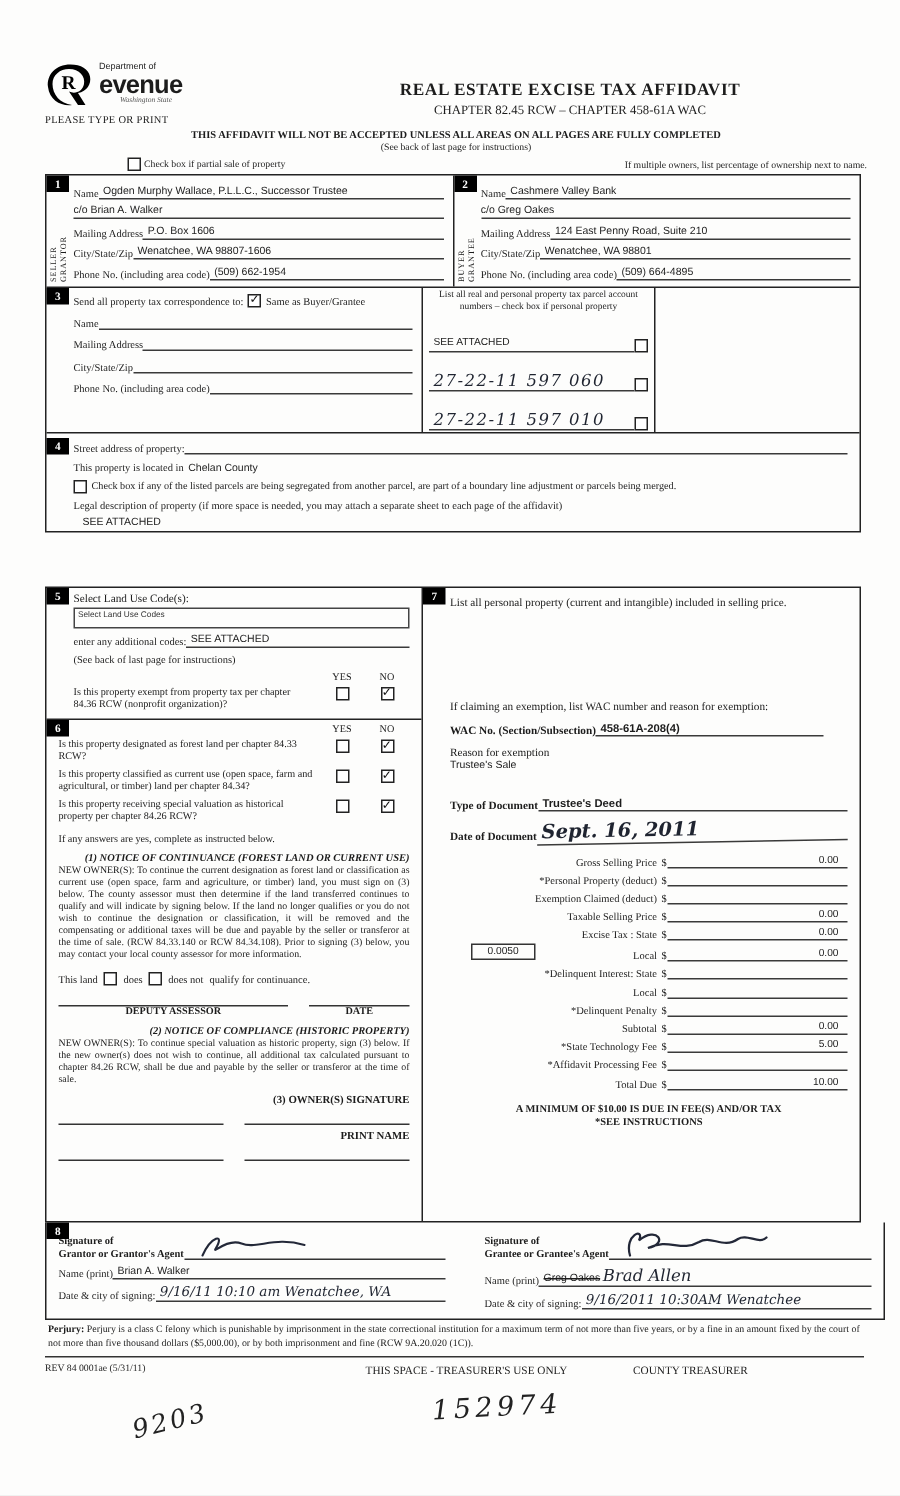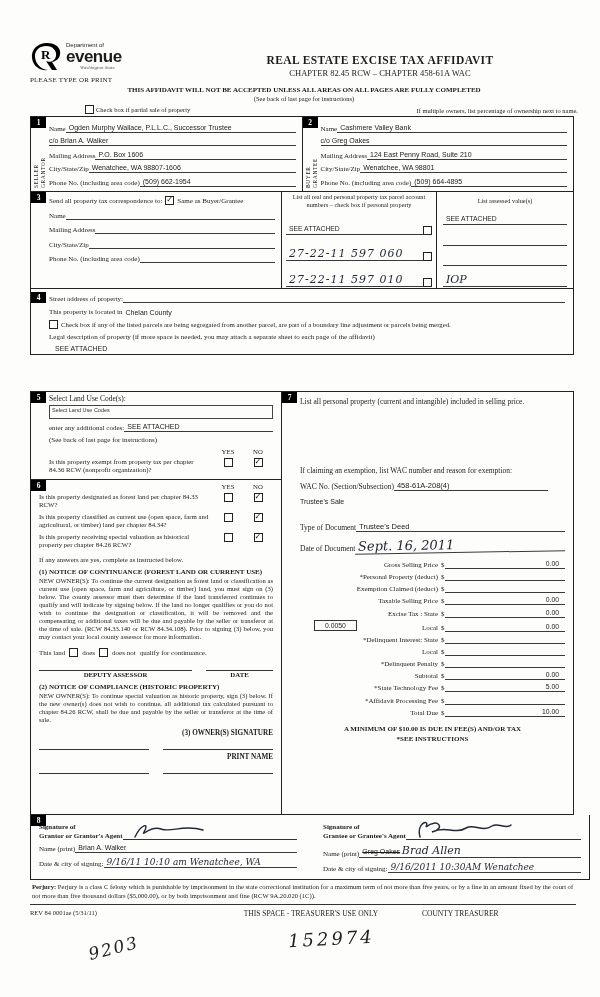--- a/index.html
+++ b/index.html
@@ -73,35 +73,35 @@
   .sec6{position:relative;padding:2px 8px 4px 8px;flex:1;}
   .s5-title{font-size:7.5px;}
   .dropdown{border:1px solid #444;height:10px;margin:2px 0 0 0;font-size:5.5px;
             font-family:"Liberation Sans",sans-serif;padding:1px 2px;color:#333;}
   .yn-head{display:flex;justify-content:flex-end;font-size:6.8px;margin-top:4px;}
   .yn-head span{width:30px;text-align:center;}
   .q-row{display:flex;margin-top:3px;font-size:6.8px;line-height:1.25;}
   .q-text{flex:1;padding-right:4px;}
   .q-cbs{display:flex;align-items:flex-start;}
   .q-cbs .cbcell{width:30px;text-align:center;}
-  .notice-title{font-size:7px;font-weight:bold;text-align:left;margin-top:5px;}
+  .notice-title{font-size:7px;font-weight:bold;text-align:right;margin-top:5px;font-style:italic;}
   .notice-body{font-size:6.6px;line-height:1.22;text-align:justify;margin-top:1px;}
   .thisland{display:flex;align-items:center;gap:4px;font-size:7px;margin-top:7px;}
   .sig2{display:flex;gap:14px;margin-top:13px;}
   .sig2 .l1{flex:1.6;border-bottom:1px solid #333;}
   .sig2 .l2{flex:0.7;border-bottom:1px solid #333;}
   .sig2-lab{display:flex;gap:14px;font-size:6.8px;font-weight:bold;}
   .sig2-lab .l1{flex:1.6;text-align:center;border-bottom:none;}
   .sig2-lab .l2{flex:0.7;text-align:center;border-bottom:none;}
   .center-bold{font-size:7.2px;font-weight:bold;text-align:right;margin-top:5px;}
 
   
   .s7-text{font-size:7.5px;line-height:1.4;margin-top:2px;}
   .exempt-intro{font-size:7.5px;margin-top:58px;}
-  .col7 .frow{margin-top:6px;font-size:7.5px;}
+  .col7 .frow{margin-top:6px;font-size:7.5px;font-weight:bold;}
   .reason{font-size:7.5px;margin-top:6px;line-height:1.3;}
   .fee-area{margin-top:4px;}
   .fee-row{display:flex;align-items:flex-end;margin-top:3.2px;font-size:7px;position:relative;}
   .fee-label{width:138px;text-align:right;white-space:nowrap;}
   .fee-cur{margin-left:3px;}
   .fee-line{flex:1;border-bottom:1px solid #3a3a3a;text-align:right;font-family:"Liberation Sans",sans-serif;
             font-size:6.8px;padding:0 6px 0 3px;min-height:8px;}
   .rate-box{position:absolute;left:14px;top:-3px;border:1px solid #333;padding:1px 10px;font-size:6.8px;
             font-family:"Liberation Sans",sans-serif;}
   .minimum{font-size:7px;font-weight:bold;text-align:center;margin-top:8px;line-height:1.4;}
@@ -257,35 +257,20 @@
             </div>
           <div class="prow">
               <span class="uline hw hw-parcel">27-22-11 597 060</span>
               <span class="cb"></span>
             </div>
           <div class="prow">
               <span class="uline hw hw-parcel">27-22-11 597 010</span>
               <span class="cb"></span>
             </div>
         </div>
-        <div class="b3-assessed">
-          <div class="colhead" style="margin-top:4px">List assessed value(s)</div>
-          <div class="prow">
-              <span class="uline fill" style="font-size:6.8px">SEE ATTACHED</span>
-            </div>
-          <div class="prow">
-              <span class="uline"></span>
-            </div>
-          <div class="prow">
-              <span class="uline"></span>
-            </div>
-          <div class="prow">
-              <span class="uline hw" style="font-size:11px">IOP</span>
-            </div>
-        </div>
       </div>
 
       <div class="band4">
         <div class="badge" style="top:3px">4</div>
         <div class="frow">
             <span>Street address of property:</span>
           <span class="uline"></span>
           </div>
         <div class="b4-line" style="font-size:7px;margin-top:5px">
           <span>This property is located in</span>
@@ -392,20 +377,21 @@
 
       <div class="col7">
         <div class="badge">7</div>
         <div class="s7-text">List all personal property (current and intangible) included in selling price.</div>
         <div class="exempt-intro">If claiming an exemption, list WAC number and reason for exemption:</div>
         <div class="frow">
           <span>WAC No. (Section/Subsection)</span>
           <span class="uline fill" style="flex:0.9">458-61A-208(4)</span>
         </div>
         <div class="reason">
+          <div>Reason for exemption</div>
           <div class="fill" style="font-size:7px">Trustee's Sale</div>
         </div>
         <div class="frow" style="margin-top:16px">
           <span>Type of Document</span>
           <span class="uline fill">Trustee's Deed</span>
         </div>
         <div class="frow" style="margin-top:5px">
           <span>Date of Document</span>
           <span class="uline hw" style="font-size:13px;transform:rotate(-1deg)">Sept. 16, 2011</span>
         </div>

